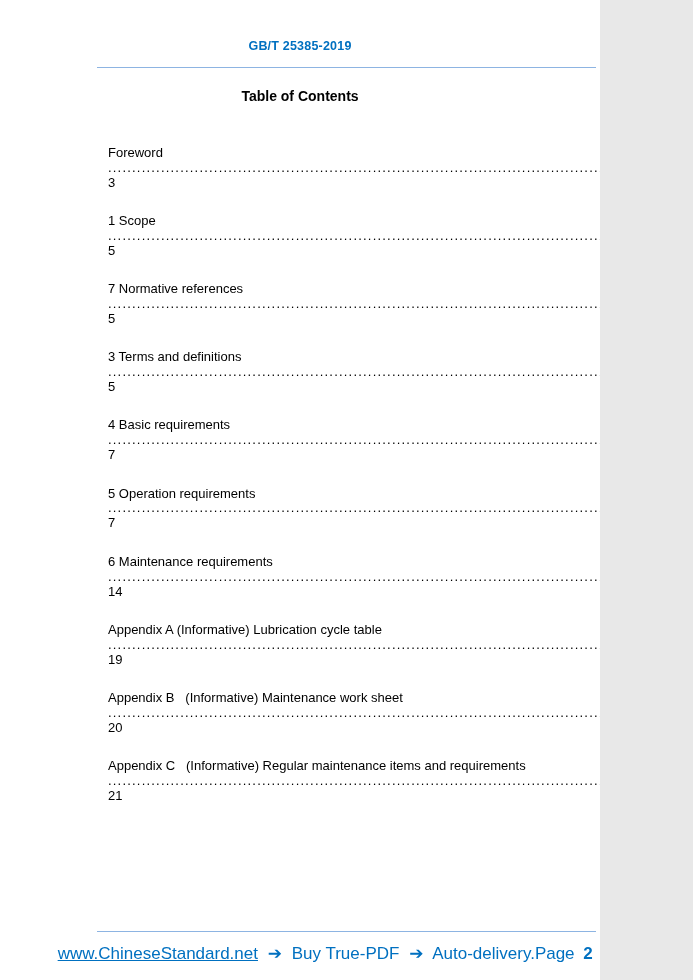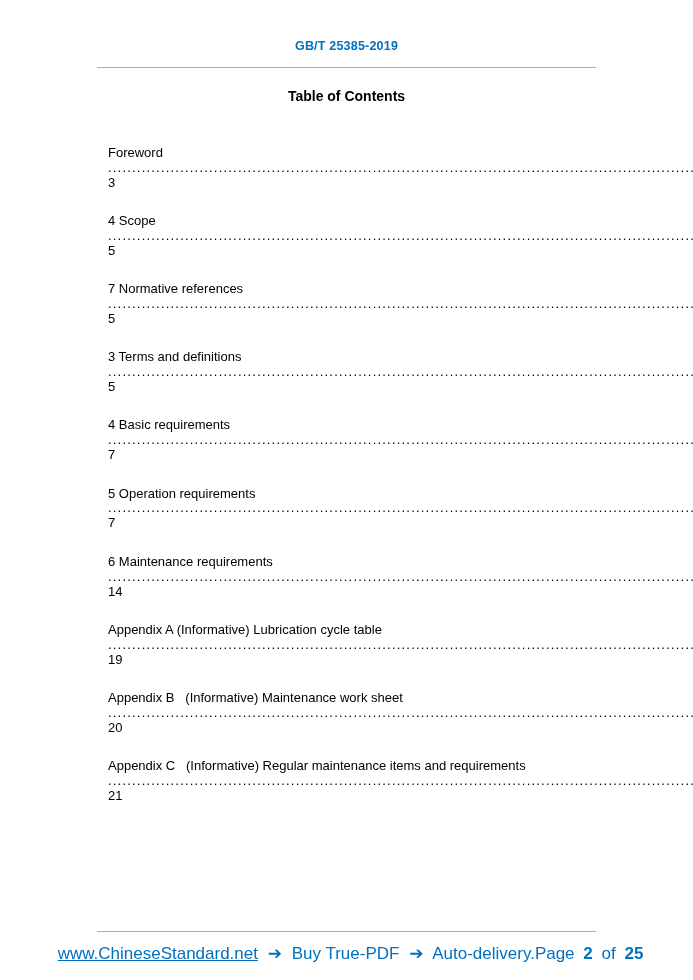--- a/index.html
+++ b/index.html
@@ -3,21 +3,21 @@
 <meta charset="utf-8">
 <style>
   * { margin: 0; padding: 0; box-sizing: border-box; }
   html, body { background: #e8e8e8; }
   body {
     font-family: "Liberation Sans", sans-serif;
     width: 693px;
   }
   .page {
     position: relative;
-    width: 693px;
+    width: 600px;
     height: 980px;
     background: #ffffff;
     overflow: hidden;
     text-decoration: underline;
   }
   
   .header {
     position: absolute;
     top: 36px;
     left: 0;
@@ -125,21 +125,21 @@
   <div class="title">Table of Contents</div>
 
   <div class="toc">
     <div class="toc-entry">
       <span class="toc-label">Foreword</span>
       <span class="toc-leader"></span>
       <span class="toc-page">3</span>
     </div>
 
     <div class="toc-entry">
-      <span class="toc-label">4 Scope</span>
+      <span class="toc-label">1 Scope</span>
       <span class="toc-leader"></span>
       <span class="toc-page">5</span>
     </div>
 
     <div class="toc-entry">
       <span class="toc-label">7 Normative references</span>
       <span class="toc-leader"></span>
       <span class="toc-page">5</span>
     </div>
 

